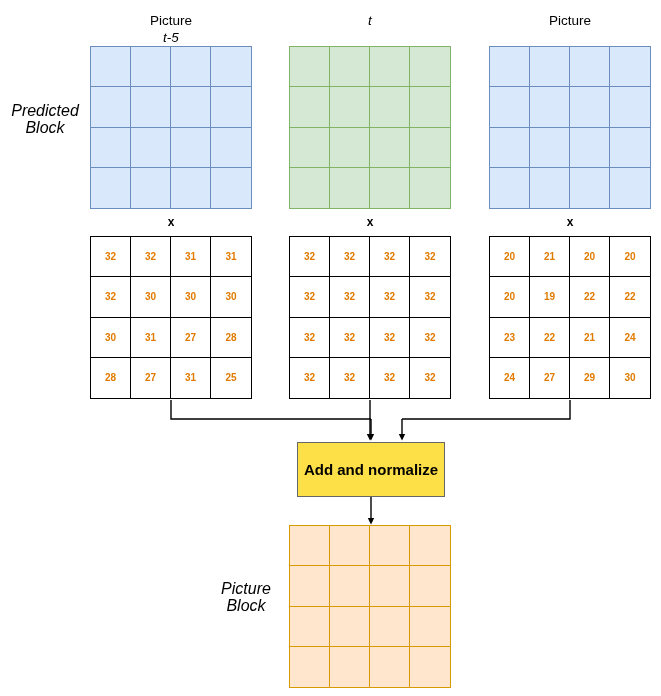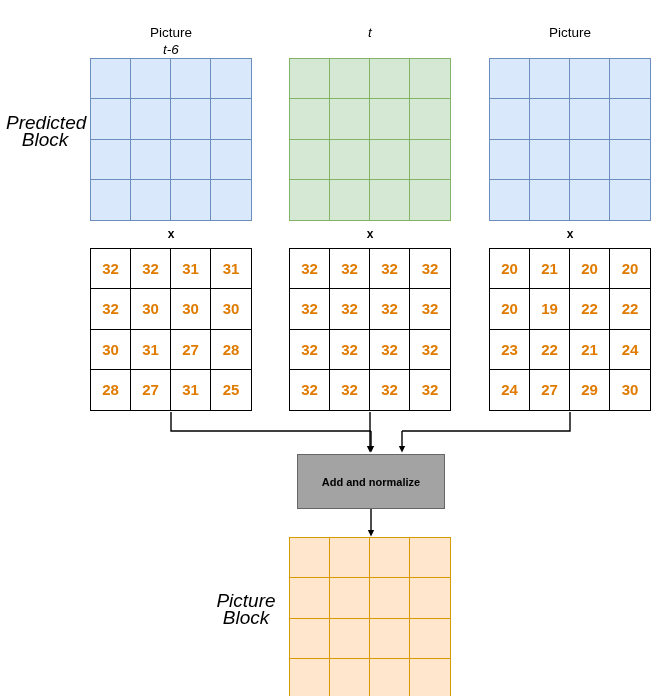--- a/index.html
+++ b/index.html
@@ -4,39 +4,39 @@
 <style>
   html,body{margin:0;padding:0;}
   body{
     width:661px;height:696px;
     background:#ffffff;
     font-family:"Liberation Sans", sans-serif;
     color:#000000;
     overflow:hidden;
     position:relative;
   }
-  #stage{position:absolute;left:0;top:16px;width:661px;height:564px;}
+  #stage{position:absolute;left:0;top:4px;width:661px;height:564px;}
 
   
   .col-title{
     position:absolute;
     text-align:center;
     font-size:13.5px;
     line-height:17px;
     color:#000;
   }
   .col-title .l1{display:block;font-style:normal;}
   .col-title .l2{display:block;font-style:italic;}
 
   
   .side-label{
     position:absolute;
     text-align:center;
     font-style:italic;
-    font-size:19px;
+    font-size:16px;
     line-height:17px;
     color:#000;
   }
   .side-label span{display:block;}
 
   
   .grid4{
     position:absolute;
     display:grid;
     grid-template-columns:repeat(4,1fr);
@@ -68,21 +68,21 @@
     grid-template-rows:repeat(4,1fr);
     box-sizing:border-box;
     border:1px solid #000;
     background:#fff;
   }
   .wgrid .wcell{
     box-sizing:border-box;
     border-right:1px solid #000;
     border-bottom:1px solid #000;
     display:flex;align-items:center;justify-content:center;
-    font-size:15px;
+    font-size:10px;
     font-weight:bold;
     color:#e07b00;
     background:#fff;
   }
   .wgrid .wcell:nth-child(4n){border-right:none;}
   .wgrid .wcell:nth-child(n+13){border-bottom:none;}
 
   
   .mult{
     position:absolute;
@@ -91,38 +91,38 @@
     color:#000;
     text-align:center;
     width:20px;
   }
 
   
   .procbox{
     position:absolute;
     box-sizing:border-box;
     border:1px solid #666666;
-    background:#a3a3a3;
+    background:#fde047;
     display:flex;align-items:center;justify-content:center;
-    font-size:11px;
+    font-size:15px;
     font-weight:bold;
     color:#000;
   }
 
   
   #wires{position:absolute;left:0;top:0;width:661px;height:696px;pointer-events:none;}
 </style>
 </head>
 <body>
 
 <div id="stage">
 
   <div class="col-title" style="left:90px;top:8px;width:162px;">
     <span class="l1">Picture</span>
-    <span class="l2">t-6</span>
+    <span class="l2">t-5</span>
   </div>
 
   <div class="col-title" style="left:289px;top:8px;width:162px;">
     <span class="l2">t</span>
   </div>
 
   <div class="col-title" style="left:489px;top:8px;width:162px;">
     <span class="l1">Picture</span>
   </div>
 

